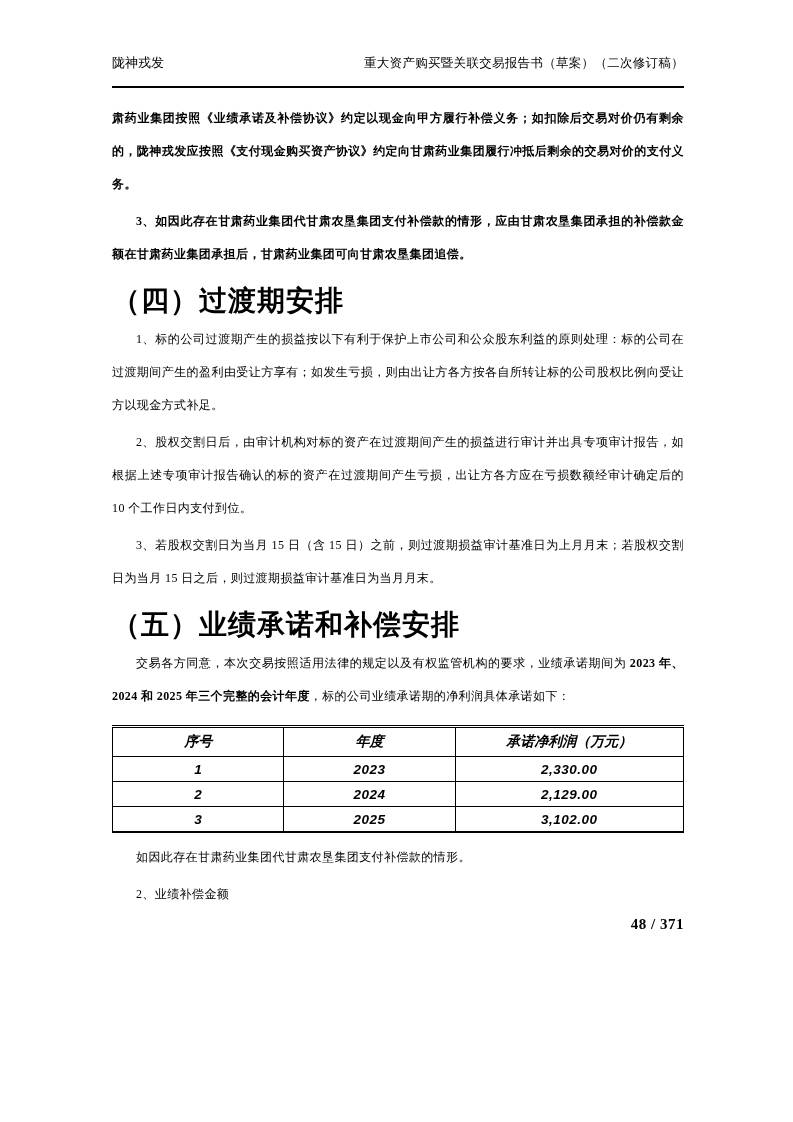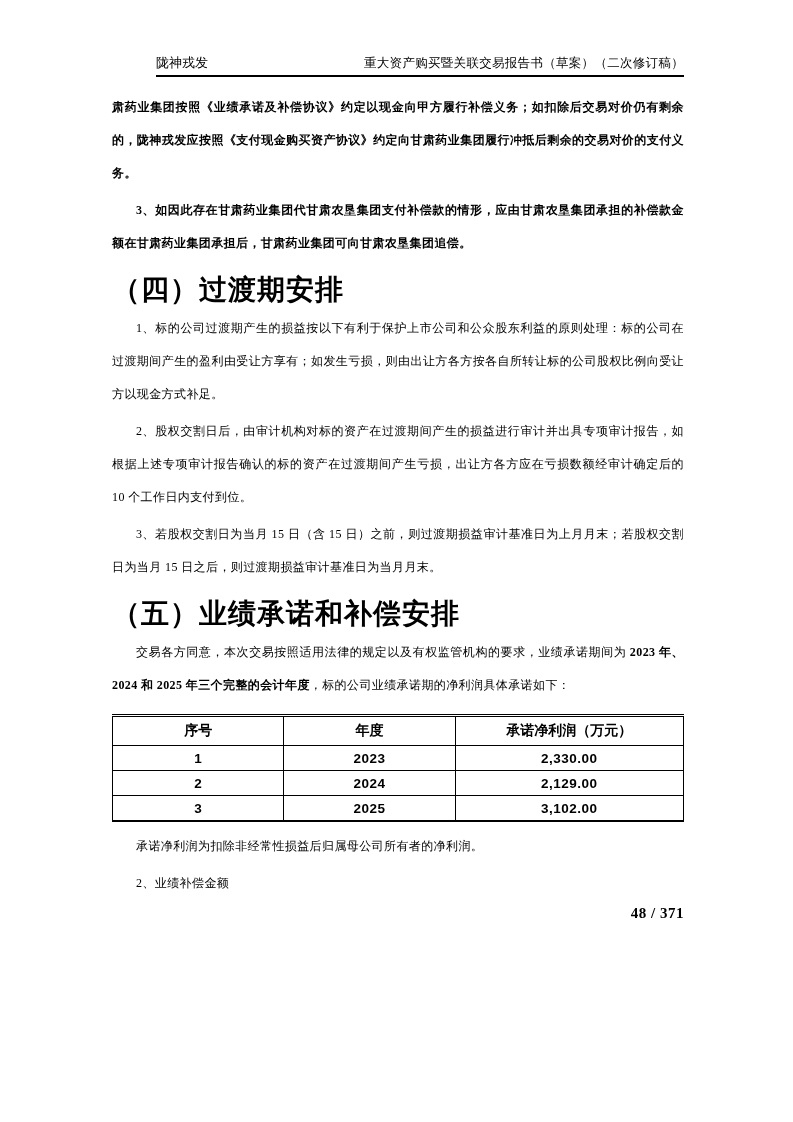--- a/index.html
+++ b/index.html
@@ -9,22 +9,22 @@
     box-sizing:border-box;
     background:#ffffff;
     padding:54px 109px 0 112px;
     overflow:hidden;
     font-family:"Liberation Serif","DejaVu Serif",serif;
     color:#000;
   }
   .doc-header{
     display:flex;justify-content:space-between;align-items:flex-end;
     border-bottom:2px solid #000;
-    padding-bottom:3px;
-    font-size:13px;line-height:18px;margin-left:44px;
+    padding-bottom:14px;
+    font-size:13px;line-height:18px;
   }
   .doc-header .hdr-right{font-size:12.5px;letter-spacing:0.3px;}
   .para{
     font-size:12px;line-height:33px;
     text-align:justify;
     margin:0 0 4px 0;
     letter-spacing:0.4px;
   }
   .indent{text-indent:2em;}
   .bold{font-weight:bold;}
@@ -35,20 +35,21 @@
     font-size:28px;line-height:28px;
     letter-spacing:1px;
     margin:16px 0 8px 0;
   }
   .commit-table{
     width:100%;
     border-collapse:collapse;
     margin-top:12px;
     border-top:3px double #000;
     border-bottom:2.5px solid #000;
+    font-style:italic;
   }
   .commit-table th,.commit-table td{
     border:1px solid #000;
     text-align:center;vertical-align:middle;
     padding:0;
   }
   .commit-table th{
     height:28px;
     font-size:14px;font-weight:bold;
     font-family:"Liberation Serif","DejaVu Serif",serif;
@@ -121,19 +122,19 @@
         <td>2,129.00</td>
       </tr>
       <tr>
         <td>3</td>
         <td>2025</td>
         <td>3,102.00</td>
       </tr>
     </tbody>
   </table>
 
-  <p class="para indent note-para">承诺净利润为扣除非经常性损益后归属母公司所有者的净利润。</p>
+  <p class="para indent note-para">如因此存在甘肃药业集团代甘肃农垦集团支付补偿款的情形。</p>
 
   <p class="para indent sub2-para">2、业绩补偿金额</p>
 
   <div class="page-footer">48 / 371</div>
 
 </div>
 
 </body></html>

